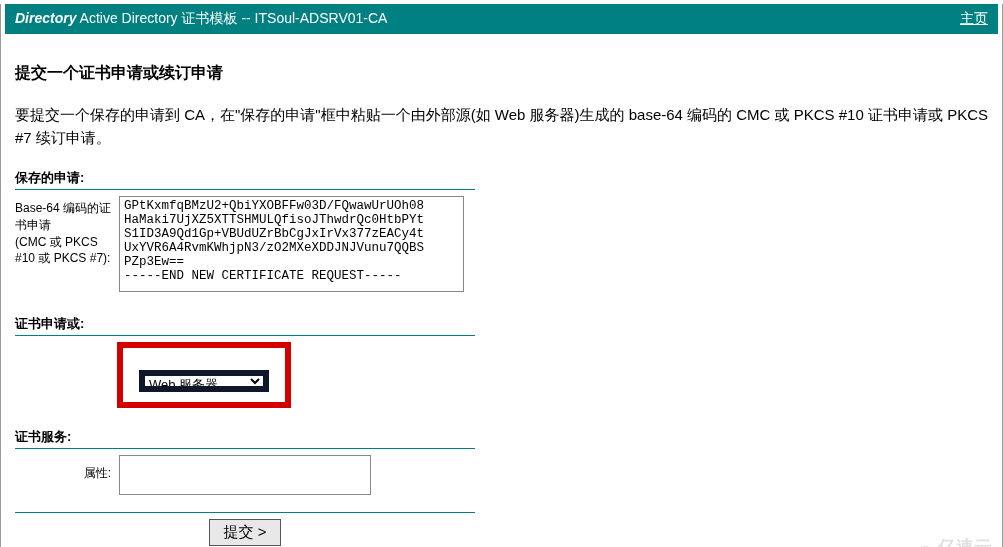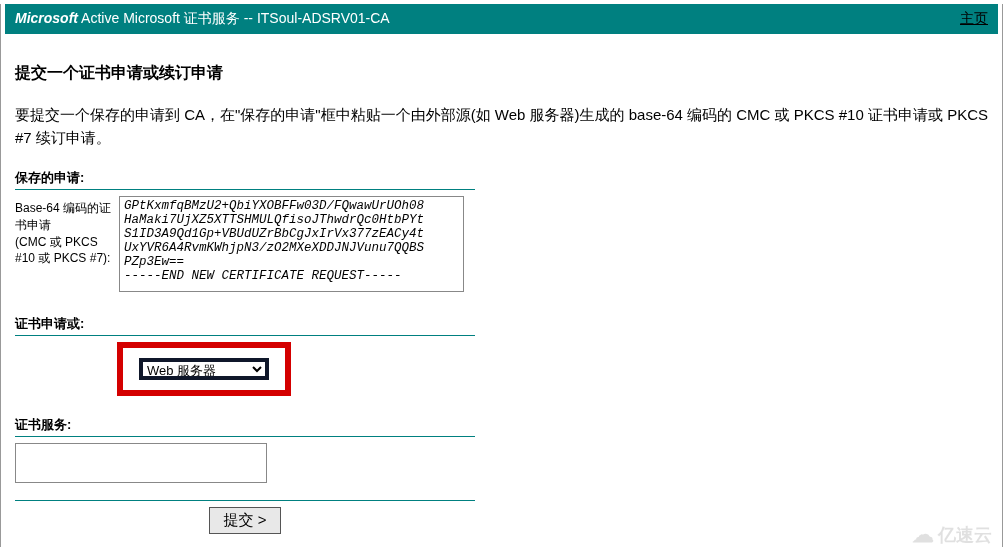--- a/index.html
+++ b/index.html
@@ -23,21 +23,21 @@
       color: #fff;
       padding: 6px 10px;
       font-size: 14px;
       display: flex;
       justify-content: space-between;
       align-items: center;
       margin: 4px 4px 0 4px;
     }
     .header-brand { font-style: italic; font-weight: bold; }
     .header-product { font-style: normal; font-weight: normal; }
-    .home-link { color: #000000; text-decoration: underline; cursor: pointer; }
+    .home-link { color: #ffffff; text-decoration: underline; cursor: pointer; }
     .content { padding: 10px 14px; }
     .page-title { font-weight: bold; font-size: 16px; margin: 19px 0 8px 0; }
     .description { font-size: 15px; line-height: 1.5; margin: 20px 0 14px 0; }
     .section-heading {
       font-weight: bold;
       font-size: 13px;
       border-bottom: 1px solid #008080;
       padding-bottom: 2px;
       margin: 20px 0 6px 0;
       width: 460px;
@@ -48,35 +48,35 @@
     .request-textarea {
       width: 345px;
       height: 96px;
       font-family: "Courier New", monospace;
       font-size: 12.5px;
       resize: none;
       overflow: scroll;
       white-space: pre;
       border: 1px solid #888;
       padding: 2px 4px;
-      font-style: italic;
     }
     .template-highlight {
       border: 6px solid #d40000;
       padding: 10px 16px;
       display: inline-block;
       position: relative;
       left: -2px;
     }
     .template-select {
       width: 130px;
       height: 22px;
       font-size: 13px;
-      border: 4px solid #0f172a;
+      border: 6px solid #0f172a;
       background: #fff;
+      margin-top: 12px;
     }
     .attr-textarea {
       width: 252px;
       height: 40px;
       font-family: Arial, sans-serif;
       font-size: 13px;
       resize: none;
       overflow: scroll;
       border: 1px solid #888;
     }
@@ -108,21 +108,21 @@
     }
     .cloud-icon { font-size: 22px; }
   </style>
 </head>
 <body>
 
 <div class="container">
 
   <div class="header-bar">
     <div>
-      <span class="header-brand">Microsoft</span><span class="header-product"> Active Microsoft 证书服务</span><span>  --  </span><span>ITSoul-ADSRV01-CA</span>
+      <span class="header-brand">Directory</span><span class="header-product"> Active Directory 证书模板</span><span>  --  </span><span>ITSoul-ADSRV01-CA</span>
     </div>
     <a class="home-link">主页</a>
   </div>
 
   <div class="content">
 
     <div class="page-title">提交一个证书申请或续订申请</div>
 
     <div class="description">要提交一个保存的申请到 CA，在"保存的申请"框中粘贴一个由外部源(如 Web 服务器)生成的 base-64 编码的 CMC 或 PKCS #10 证书申请或 PKCS #7 续订申请。</div>
 
@@ -146,20 +146,21 @@
         <div class="template-highlight">
           <select class="template-select">
             <option>Web 服务器</option>
           </select>
         </div>
       </div>
     </div>
 
     <div class="section-heading">证书服务:</div>
     <div class="form-row">
+      <div class="label-col" style="text-align:right; padding-right:8px; padding-top:10px;">属性:</div>
       <div class="control-col">
         <textarea class="attr-textarea" style=""></textarea>
       </div>
     </div>
 
     <hr class="divider">
 
     <div class="submit-row">
       <button class="submit-button">提交 &gt;</button>
     </div>

